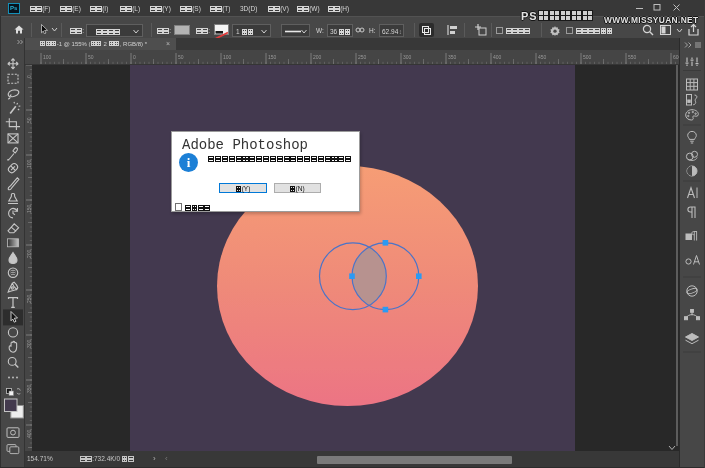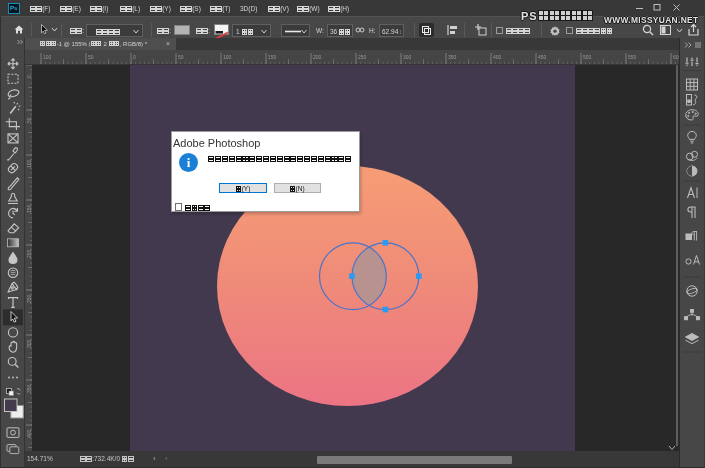--- a/index.html
+++ b/index.html
@@ -564,21 +564,21 @@
 <g fill="#2b9af3">
 <rect x="250.6" y="175" width="5.6" height="5.6"></rect>
 <rect x="284" y="208.4" width="5.6" height="5.6"></rect>
 <rect x="250.6" y="241.8" width="5.6" height="5.6"></rect>
 <rect x="217.2" y="208.4" width="5.6" height="5.6"></rect>
 </g>
 </svg>
 </div>
 
 <div class="abs" id="dialog" style="left:171px;top:131px;width:189px;height:81px;background:#fff;border:1px solid #9b9b9b;box-shadow:1px 2px 3px rgba(0,0,0,0.22);">
-<span style="position:absolute;left:1px;top:5px;font-size:11px;color:#333;">Adobe Photoshop</span>
+<span style="position:absolute;left:10px;top:5px;font-size:14px;color:#333;font-family:Liberation Mono, monospace;">Adobe Photoshop</span>
 <div style="position:absolute;left:7px;top:20.5px;width:19px;height:19px;border-radius:50%;background:#1b7fd6;color:#fff;font-size:13px;font-weight:bold;text-align:center;line-height:19px;font-family:'Liberation Serif',serif;">i</div>
 <span style="position:absolute;left:36px;top:22.5px;color:#111;font-size:7.3px;letter-spacing:-0.25px;"><i class="cj"></i><i class="cj"></i><i class="cj"></i><i class="cj"></i><i class="cj"></i><i class="cj"></i><i class="cj"></i><i class="cj"></i><i class="cj"></i><i class="cj"></i><i class="cj"></i><i class="cj"></i><i class="cj"></i><i class="cj"></i><i class="cj"></i><i class="cj"></i><i class="cj"></i><i class="cj"></i><i class="cj"></i><i class="cj"></i><i class="cj"></i></span>
 <div style="position:absolute;left:47px;top:51px;width:48px;height:10px;background:#e1e1e1;border:1px solid #0078d7;color:#111;font-size:6.5px;text-align:center;line-height:9px;"><i class="cj"></i>(Y)</div>
 <div style="position:absolute;left:101.5px;top:51px;width:47px;height:10px;background:#e1e1e1;border:1px solid #adadad;color:#111;font-size:6.5px;text-align:center;line-height:9px;"><i class="cj"></i>(N)</div>
 <div style="position:absolute;left:2.5px;top:71px;width:7.5px;height:7.5px;background:#fff;border:1px solid #707070;"></div>
 <span style="position:absolute;left:13px;top:72px;color:#111;font-size:6.8px;"><i class="cj"></i><i class="cj"></i><i class="cj"></i><i class="cj"></i></span>
 </div>
 
 <div class="abs" id="statusbar"></div>
 <span class="abs" style="left:27px;top:455px;color:#c6c6c6;font-size:6.5px;">154.71%</span>

